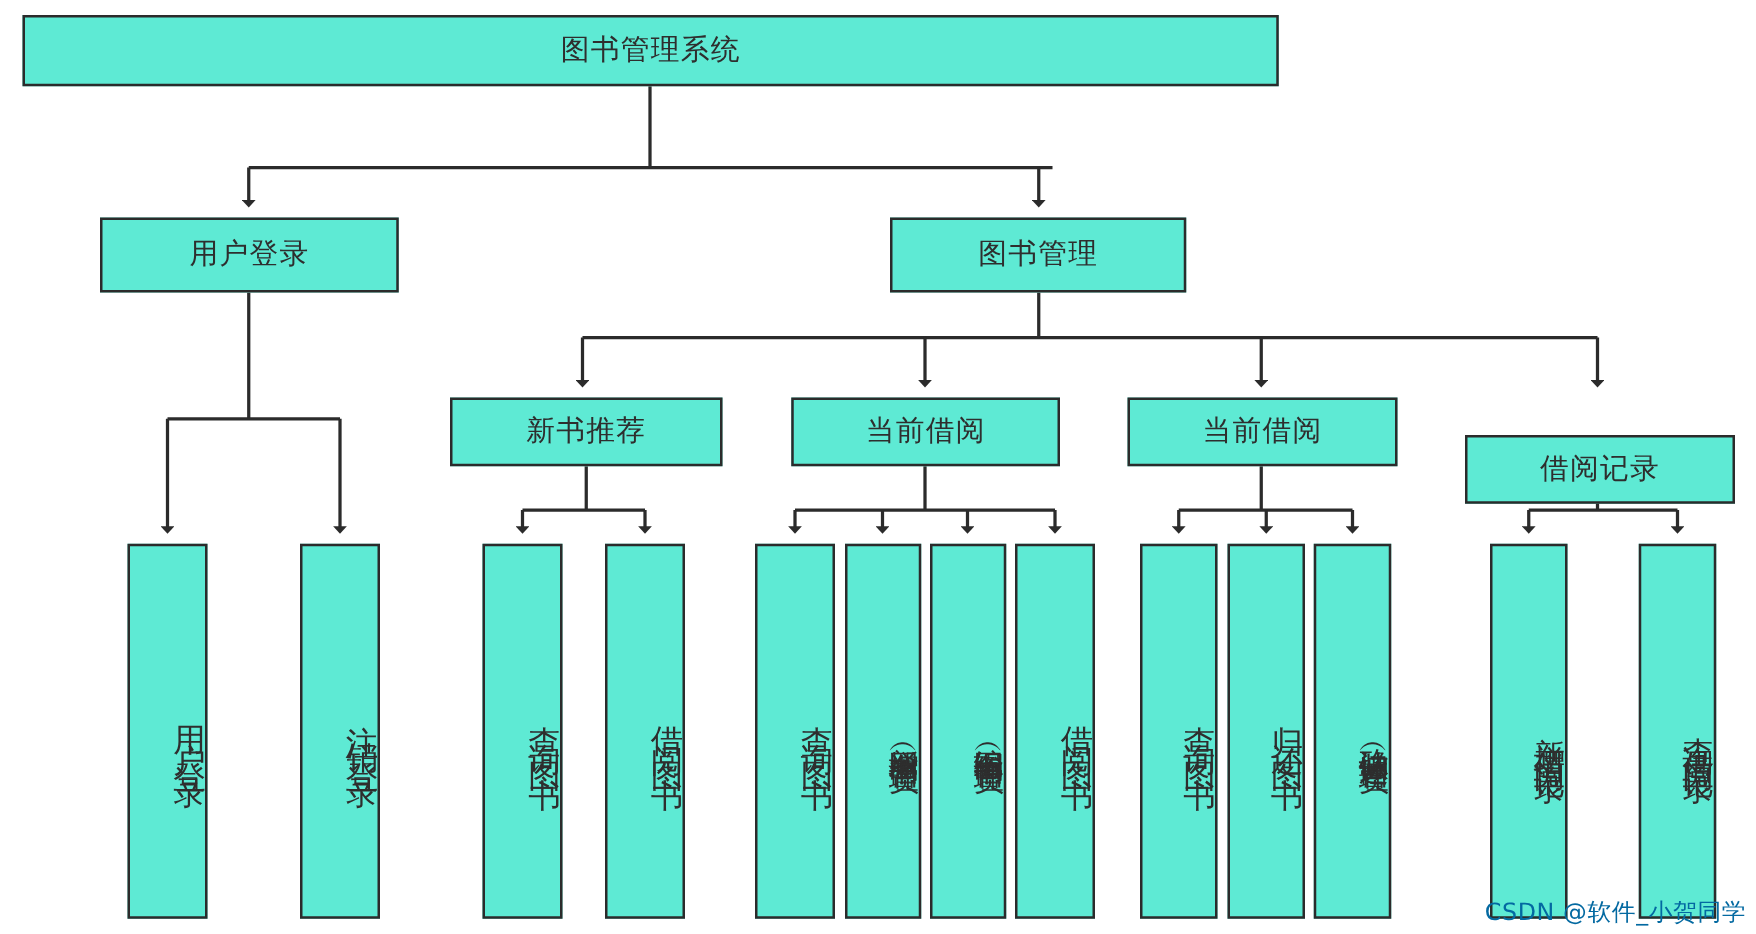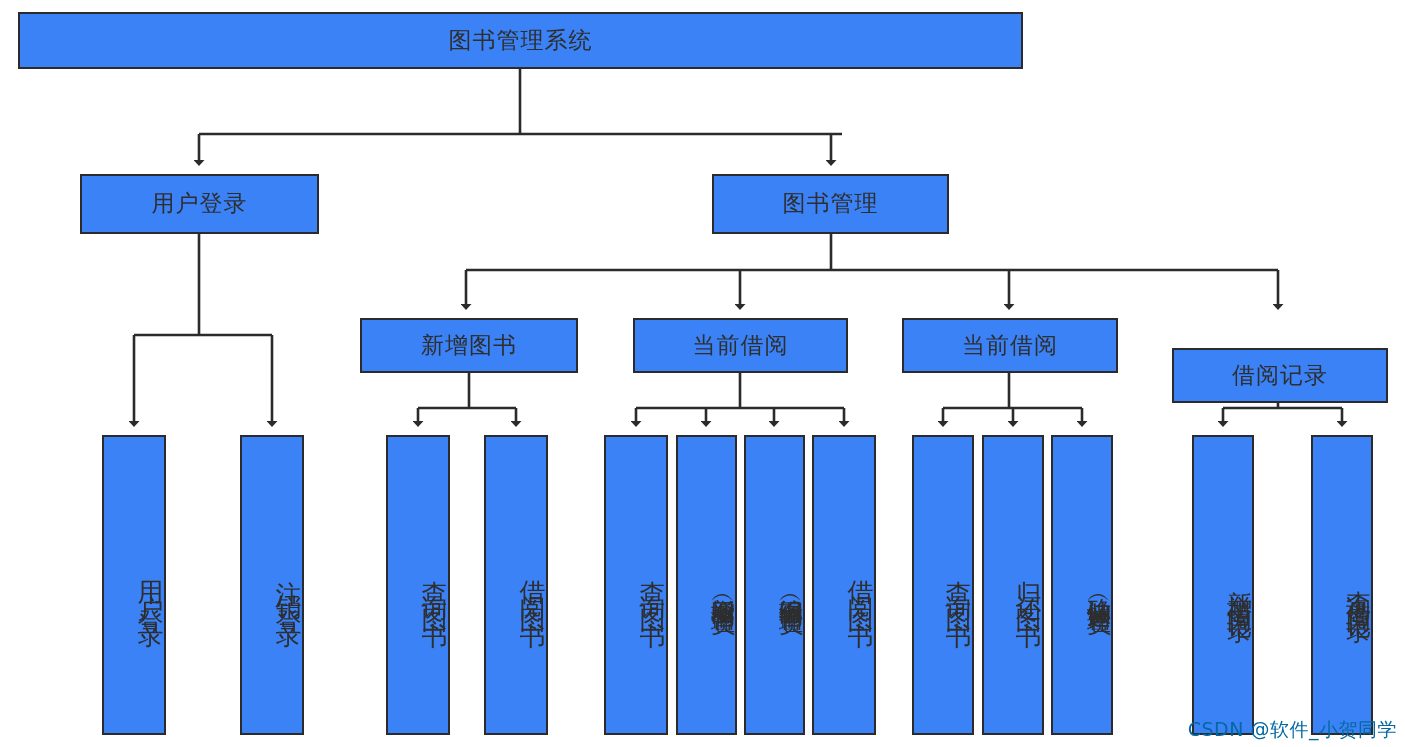--- a/index.html
+++ b/index.html
@@ -22,21 +22,21 @@
     position: absolute;
     left: 0;
     top: 0;
     width: 1405px;
     height: 747px;
     pointer-events: none;
   }
   .node {
     position: absolute;
     box-sizing: border-box;
-    background: #3b82f6;
+    background: #5eead4;
     border: 2.5px solid #2b2b2b;
     display: flex;
     align-items: center;
     justify-content: center;
     color: #2e2e2e;
   }
   .node.horizontal {
     font-size: 23px;
     letter-spacing: 1px;
     line-height: 1.2;
@@ -119,21 +119,21 @@
       <path d="M1223,408 L1223,424" marker-end="url(#arrowhead)"></path>
       <path d="M1342,408 L1342,424" marker-end="url(#arrowhead)"></path>
     </g>
   </svg>
 
   <div class="node horizontal" id="node-root" style="left: 18px; top: 12px; width: 1005px; height: 57px;">图书管理系统</div>
 
   <div class="node horizontal" id="node-user-login" style="left: 80px; top: 174px; width: 239px; height: 60px;">用户登录</div>
   <div class="node horizontal" id="node-book-manage" style="left: 712px; top: 174px; width: 237px; height: 60px;">图书管理</div>
 
-  <div class="node horizontal" id="node-new-book-recommend" style="left: 360px; top: 318px; width: 218px; height: 55px;">新增图书</div>
+  <div class="node horizontal" id="node-new-book-recommend" style="left: 360px; top: 318px; width: 218px; height: 55px;">新书推荐</div>
   <div class="node horizontal" id="node-book-borrow" style="left: 633px; top: 318px; width: 215px; height: 55px;">当前借阅</div>
   <div class="node horizontal" id="node-current-borrow" style="left: 902px; top: 318px; width: 216px; height: 55px;">当前借阅</div>
   <div class="node horizontal" id="node-borrow-record" style="left: 1172px; top: 318px; width: 216px; height: 55px; margin-top: 30px;">借阅记录</div>
 
   <div class="node vertical" id="leaf-0" style="left: 102px; top: 435px; width: 64px; height: 300px; font-size: 26px; letter-spacing: 14px;">用户登录</div>
   <div class="node vertical" id="leaf-1" style="left: 240px; top: 435px; width: 64px; height: 300px; font-size: 26px; letter-spacing: 14px;">注销登录</div>
   <div class="node vertical" id="leaf-2" style="left: 386px; top: 435px; width: 64px; height: 300px; font-size: 26px; letter-spacing: 14px;">查询图书</div>
   <div class="node vertical" id="leaf-3" style="left: 484px; top: 435px; width: 64px; height: 300px; font-size: 26px; letter-spacing: 14px;">借阅图书</div>
   <div class="node vertical" id="leaf-4" style="left: 604px; top: 435px; width: 64px; height: 300px; font-size: 26px; letter-spacing: 14px;">查询图书</div>
   <div class="node vertical" id="leaf-5" style="left: 676px; top: 435px; width: 61px; height: 300px; font-size: 24px; letter-spacing: 2px;">新增图书（管理员）</div>

